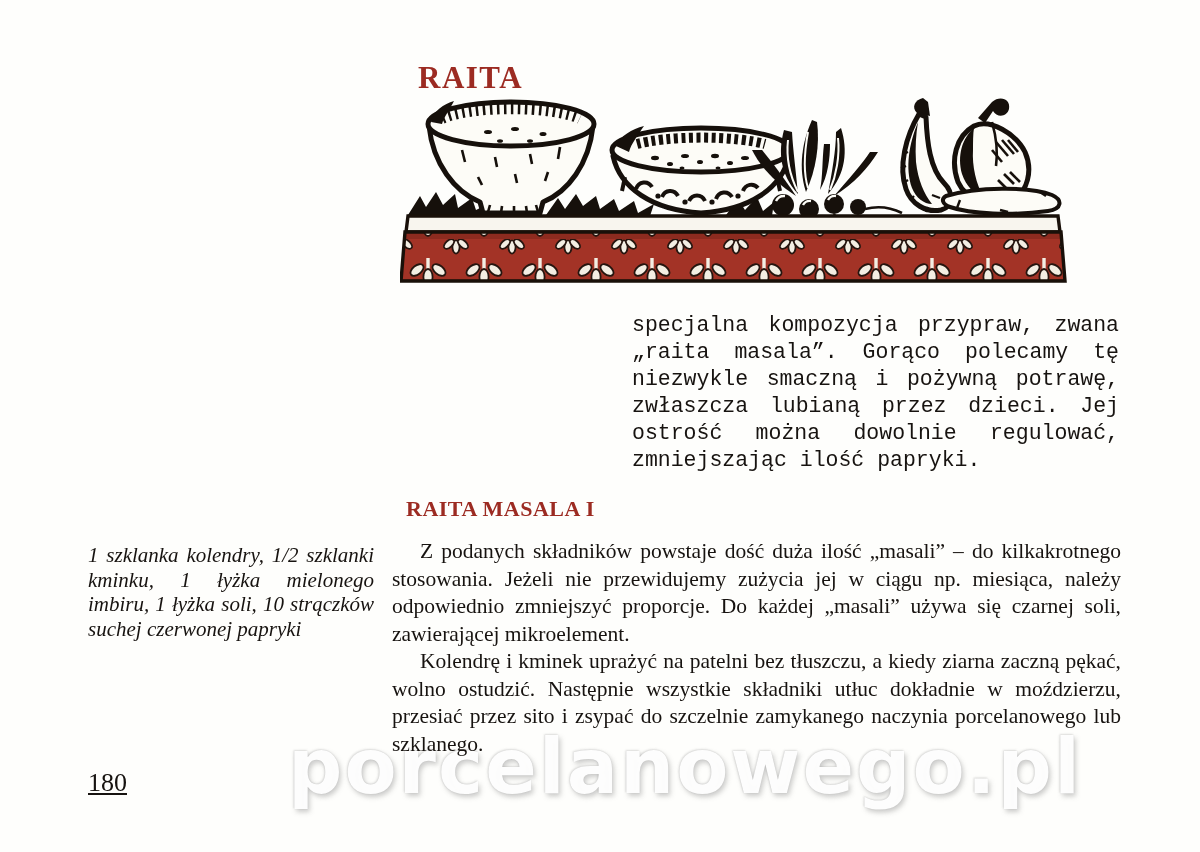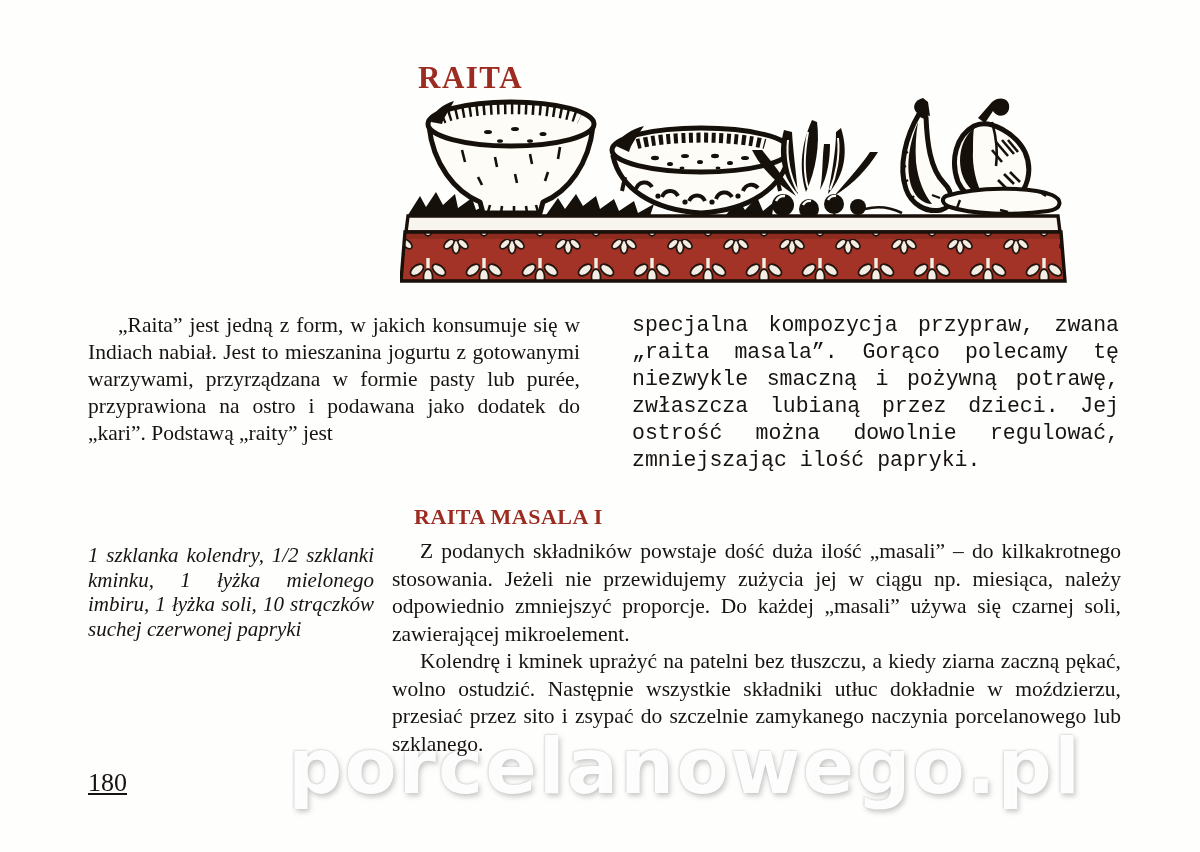--- a/index.html
+++ b/index.html
@@ -14,21 +14,21 @@
   .illustration{position:absolute;left:400px;top:92px;width:668px;height:197px;}
   .intro-left{
     position:absolute;left:88px;top:312px;width:492px;
     font-size:21.5px;line-height:27px;text-align:justify;text-indent:30px;
   }
   .intro-right{
     position:absolute;left:632px;top:312px;width:487px;
     font-size:21.5px;line-height:27px;text-align:justify;font-family:Liberation Mono, monospace;
   }
   .recipe-heading{
-    position:absolute;left:402px;top:492px;margin:12px;
+    position:absolute;left:402px;top:492px;margin:4px;
     font-size:22px;font-weight:bold;letter-spacing:.5px;color:#9c2b22;
   }
   .ingredients{
     position:absolute;left:88px;top:543px;width:286px;
     font-size:21px;line-height:24.5px;font-style:italic;text-align:justify;
   }
   .recipe-body{
     position:absolute;left:392px;top:538px;width:729px;
     font-size:21.5px;line-height:27.5px;text-align:justify;
   }
@@ -222,21 +222,20 @@
           </g>
         </g>
 
         <g>
           <polygon points="8,124 658,124 660,140 6,140" fill="#f8f5ee" stroke="#191009" stroke-width="3.4"></polygon>
           <polygon points="5,140 661,140 665,189 1,189" fill="url(#bandpat)" stroke="#191009" stroke-width="3.4"></polygon>
         </g>
       </svg>
     </div>
 
-    <div class="intro-left">„Raita” jest jedną z form, w jakich konsumuje się w Indiach nabiał. Jest to mieszanina jogurtu z gotowanymi warzywami, przyrządzana w formie pasty lub purée, przyprawiona na ostro i podawana jako dodatek do „kari”. Podstawą „raity” jest</div>
     <div class="intro-right">specjalna kompozycja przypraw, zwana „raita masala”. Gorąco polecamy tę niezwykle smaczną i pożywną potrawę, zwłaszcza lubianą przez dzieci. Jej ostrość można dowolnie regulować, zmniejszając ilość papryki.</div>
 
     <h2 class="recipe-heading">RAITA MASALA I</h2>
 
     <div class="ingredients">1 szklanka kolendry, 1/2 szklanki kminku, 1 łyżka mielonego imbiru, 1 łyżka soli, 10 strączków suchej czerwonej papryki</div>
 
     <div class="recipe-body">
       <p>Z podanych składników powstaje dość duża ilość „masali” – do kilkakrotnego stosowania. Jeżeli nie przewidujemy zużycia jej w ciągu np. miesiąca, należy odpowiednio zmniejszyć proporcje. Do każdej „masali” używa się czarnej soli, zawierającej mikroelement.</p>
       <p>Kolendrę i kminek uprażyć na patelni bez tłuszczu, a kiedy ziarna zaczną pękać, wolno ostudzić. Następnie wszystkie składniki utłuc dokładnie w moździerzu, przesiać przez sito i zsypać do szczelnie zamykanego naczynia porcelanowego lub szklanego.</p>
     </div>

